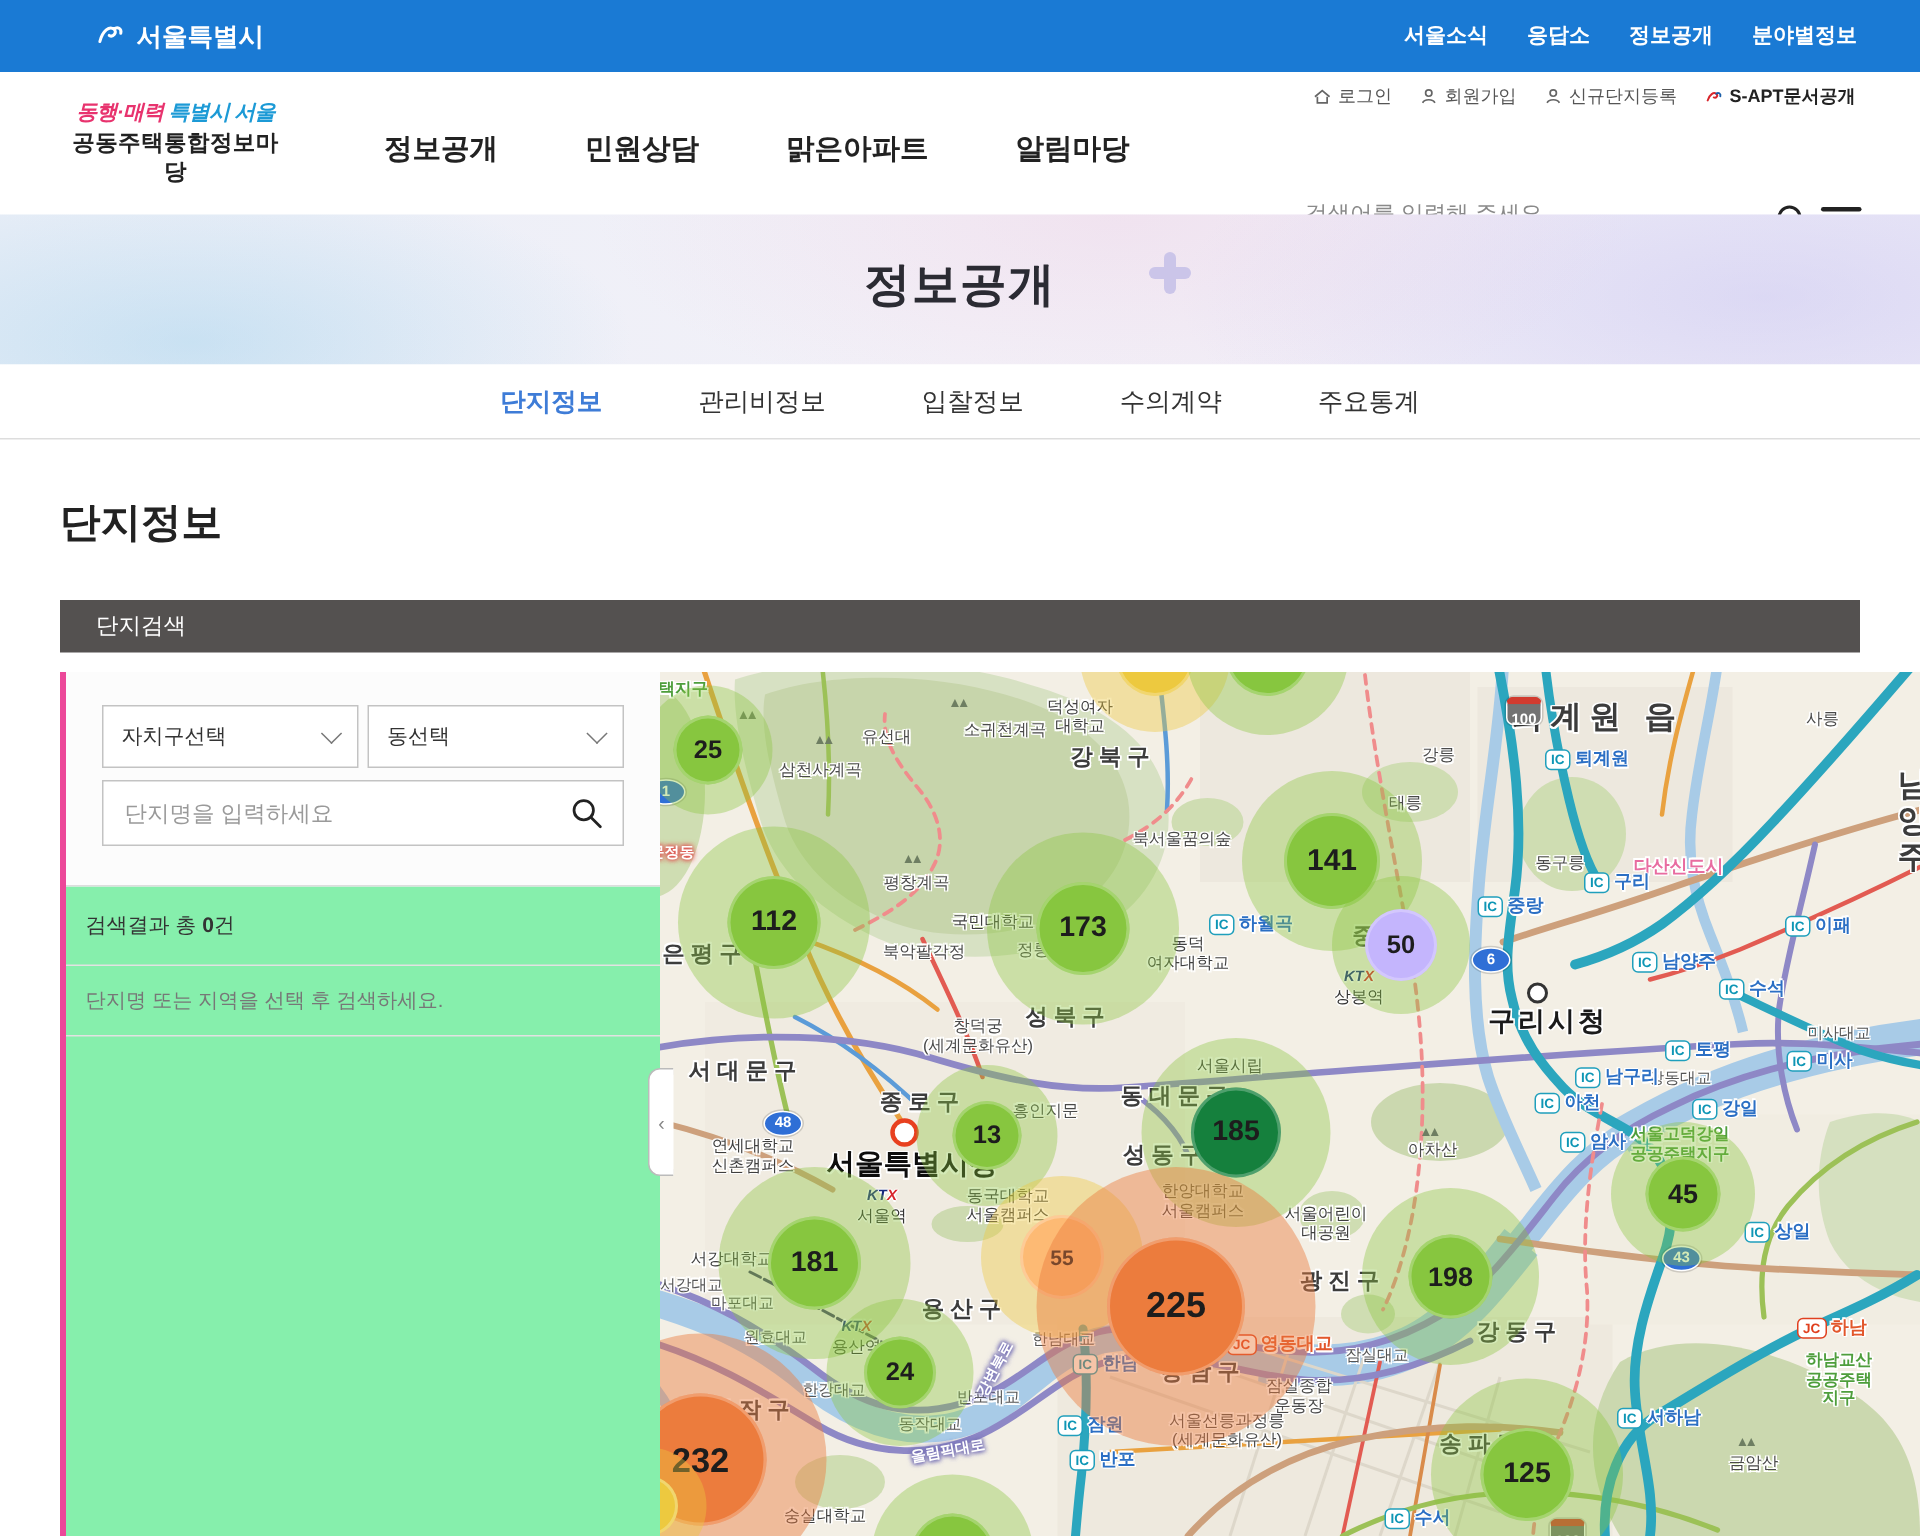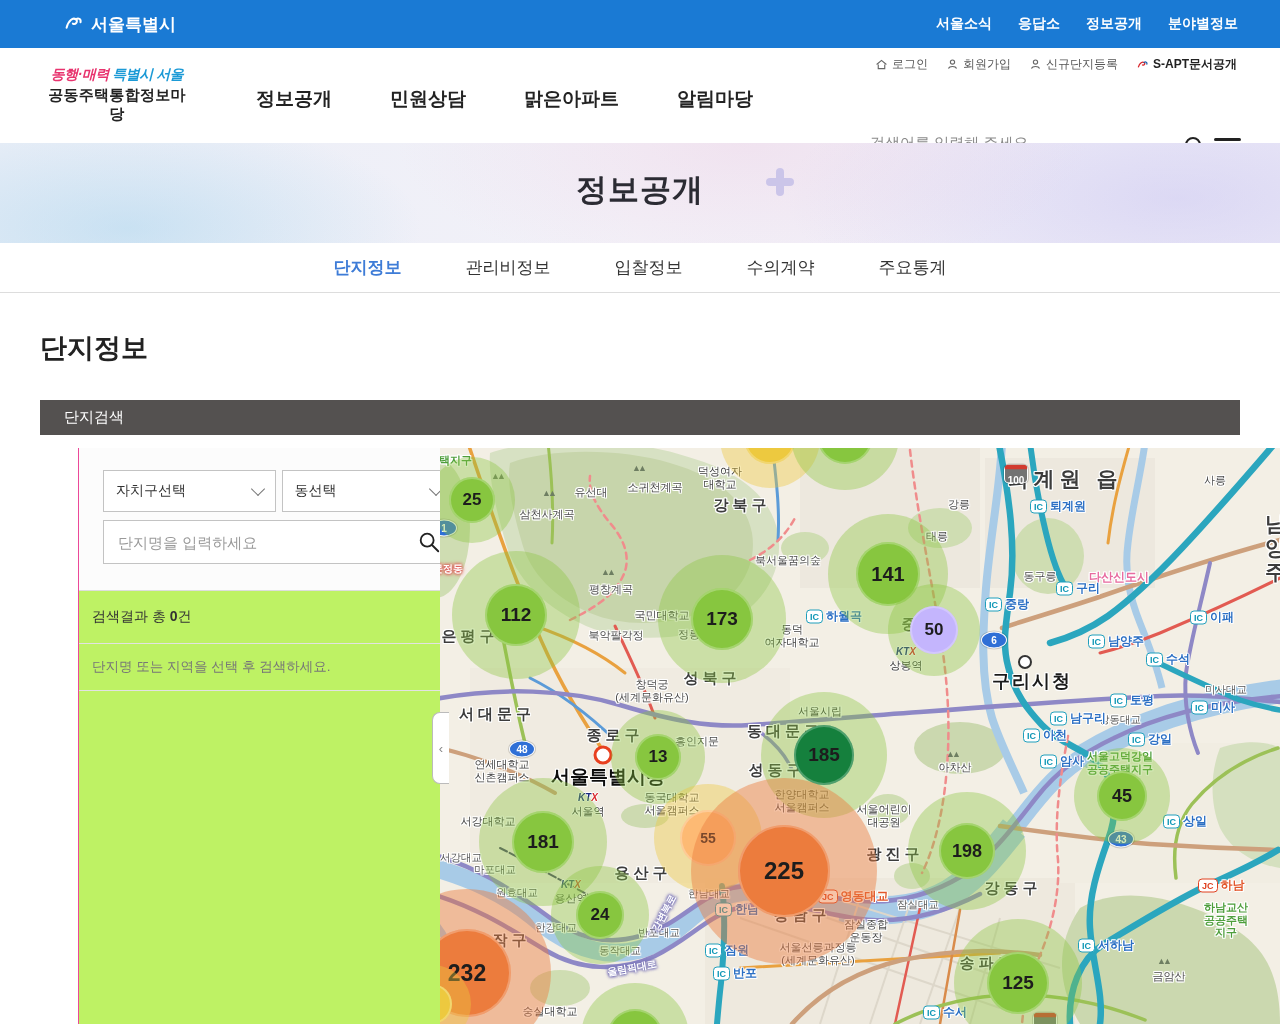--- a/index.html
+++ b/index.html
@@ -42,21 +42,21 @@
   .plusdeco::before{left:10px;top:0;width:8px;height:28px;}
   .plusdeco::after{left:0;top:10px;width:28px;height:8px;}
   
   .tabbar{position:absolute;left:0;top:243px;width:1280px;height:49px;background:#fff;border-bottom:1px solid #ddd;display:flex;justify-content:center;align-items:center;gap:64px;}
   .tab{font-size:17px;color:#333;font-weight:500;cursor:pointer;}
   .tab.active{color:#3E7CD7;font-weight:700;}
   
   .ptitle{position:absolute;left:40px;top:330px;font-size:27px;font-weight:700;color:#222;}
   .secbar{position:absolute;left:40px;top:400px;width:1200px;height:35px;background:#545150;color:#fff;font-size:15px;display:flex;align-items:center;padding-left:24px;box-sizing:border-box;}
   
-  .panel{position:absolute;left:40px;top:448px;width:400px;height:576px;background:#bef264;border-left:1px solid #ec4899;box-sizing:border-box;margin-left:38px;}
+  .panel{position:absolute;left:40px;top:448px;width:400px;height:576px;background:#86efac;border-left:4px solid #ec4899;box-sizing:border-box;}
   .filter{padding:22px 24px 26px 24px;border-bottom:1px solid #ddd;background:#fcfcfc;}
   .selrow{display:flex;gap:6px;}
   .selbox{flex:1;height:40px;border:1px solid #c3c3c3;background:#fff;display:flex;align-items:center;justify-content:space-between;padding:0 12px;font-size:14px;color:#333;cursor:pointer;}
   .chev{width:9px;height:9px;border-right:1.6px solid #777;border-bottom:1.6px solid #777;transform:rotate(45deg);margin-top:-4px;}
   .inprow{margin-top:8px;height:42px;border:1px solid #c3c3c3;background:#fff;display:flex;align-items:center;padding:0 12px;}
   .inprow input{flex:1;border:0;outline:0;font-size:15px;color:#333;font-family:inherit;}
   .inprow input::placeholder{color:#9a9a9a;}
   .result{padding:17px 13px;font-size:14px;color:#333;border-bottom:1px solid #e2e2e2;}
   .result b{font-weight:bold;}
   .emptymsg{padding:14px 13px;font-size:13.5px;color:#777;border-bottom:1px solid #e2e2e2;}
@@ -320,21 +320,21 @@
       <div class="map-label lb-d" style="left: 455px; top: 406px;">광진구</div>
       <div class="map-label lb-d" style="left: 573px; top: 440px;">강동구</div>
       <div class="map-label lb-d" style="left: 548px; top: 515px;">송파구</div>
       <div class="map-label lb-d" style="left: 362px; top: 467px;">강남구</div>
       <div class="map-label lb-d" style="left: 490px; top: 176px;">중랑구</div>
       <div class="map-label lb-dl" style="left: 838px; top: 100px;">남양주</div>
       <div class="map-label lb-dl" style="left: 625px; top: 31px;">퇴계원 읍</div>
       <div class="map-label lb-ch" style="left: 168px; top: 329px;">서울특별시청</div>
       <div class="map-label lb-ch2" style="left: 592px; top: 233px;">구리시청</div>
       <div class="map-label lb-p" style="left: 151px; top: 44px;">유선대</div>
-      <div class="map-label lb-p" style="left: 215px; top: 39px;">소귀천계곡</div>
+      <div class="map-label lb-p" style="left: 230px; top: 39px;">소귀천계곡</div>
       <div class="map-label lb-p" style="left: 107px; top: 66px;">삼천사계곡</div>
       <div class="map-label lb-p" style="left: 171px; top: 141px;">평창계곡</div>
       <div class="map-label lb-p" style="left: 176px; top: 187px;">북악팔각정</div>
       <div class="map-label lb-p" style="left: 249px; top: 186px;">정릉</div>
       <div class="map-label lb-p" style="left: 257px; top: 293px;">흥인지문</div>
       <div class="map-label lb-p" style="left: 519px; top: 56px;">강릉</div>
       <div class="map-label lb-p" style="left: 497px; top: 88px;">태릉</div>
       <div class="map-label lb-p" style="left: 775px; top: 32px;">사릉</div>
       <div class="map-label lb-p" style="left: 600px; top: 128px;">동구릉</div>
       <div class="map-label lb-p" style="left: 729px; top: 528px;">금암산</div>
@@ -350,21 +350,21 @@
       <div class="map-label lb-b" style="left: 55px; top: 421px;">마포대교</div>
       <div class="map-label lb-b" style="left: 21px; top: 409px;">서강대교</div>
       <div class="map-label lb-b" style="left: 478px; top: 456px;">잠실대교</div>
       <div class="map-label lb-u" style="left: 280px; top: 30px;">덕성여자
 대학교</div>
       <div class="map-label lb-u" style="left: 222px; top: 167px;">국민대학교</div>
       <div class="map-label lb-u" style="left: 352px; top: 188px;">동덕
 여자대학교</div>
       <div class="map-label lb-u" style="left: 62px; top: 323px;">연세대학교
 신촌캠퍼스</div>
-      <div class="map-label lb-u" style="left: 48px; top: 373px; font-family: Liberation Serif, serif;">서강대학교</div>
+      <div class="map-label lb-u" style="left: 48px; top: 392px; font-family: Liberation Serif, serif;">서강대학교</div>
       <div class="map-label lb-u" style="left: 232px; top: 356px;">동국대학교
 서울캠퍼스</div>
       <div class="map-label lb-u" style="left: 362px; top: 353px;">한양대학교
 서울캠퍼스</div>
       <div class="map-label lb-u" style="left: 380px; top: 263px;">서울시립</div>
       <div class="map-label lb-u" style="left: 110px; top: 563px;">숭실대학교</div>
       <div class="map-label lb-u" style="left: 444px; top: 368px;">서울어린이
 대공원</div>
       <div class="map-label lb-p" style="left: 212px; top: 243px;">창덕궁
 (세계문화유산)</div>

